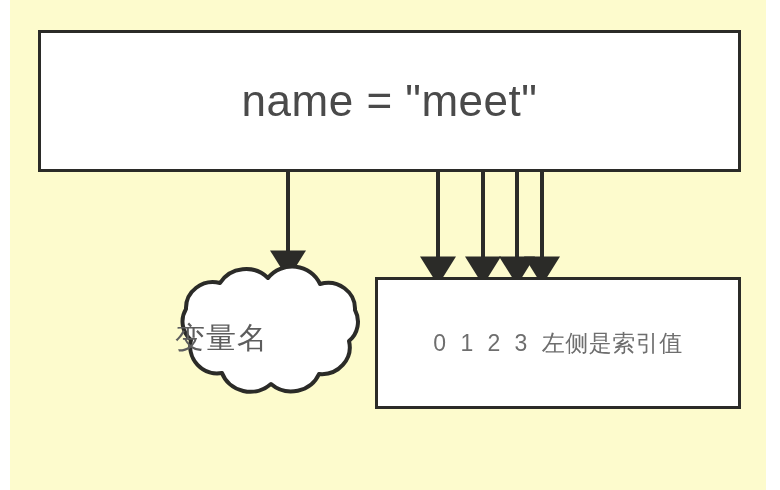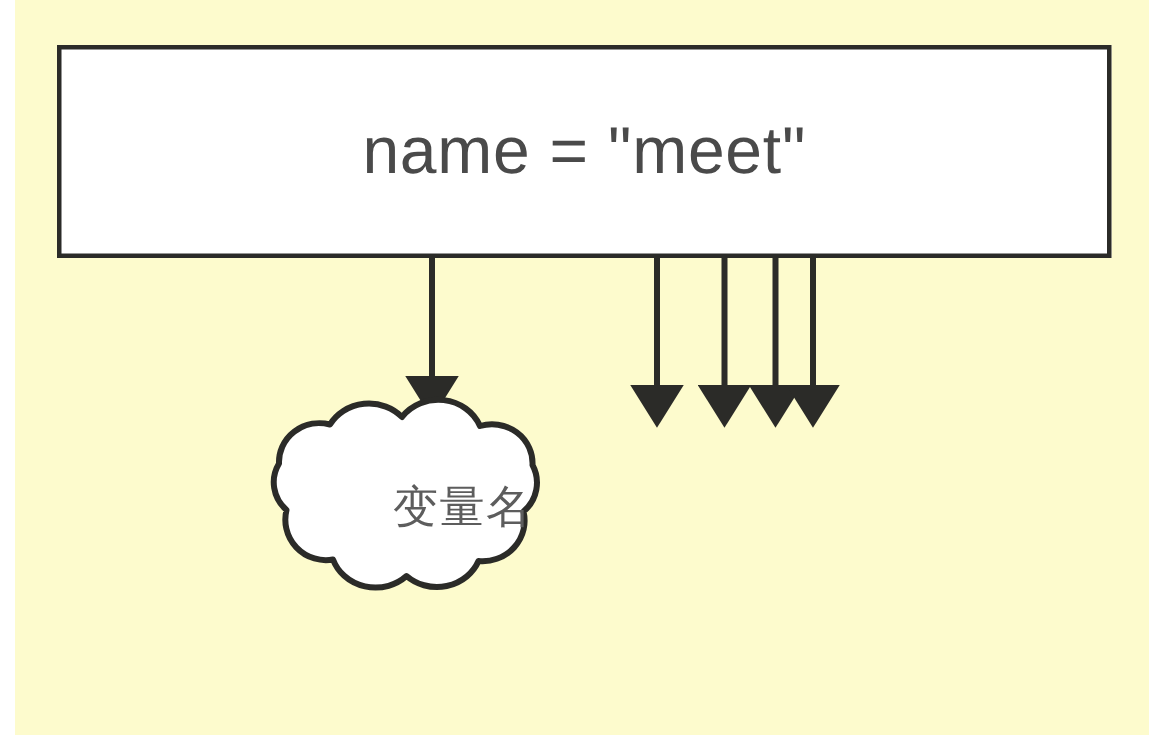--- a/index.html
+++ b/index.html
@@ -70,21 +70,21 @@
     font-weight: 400;
     color: #6e6e6e;
     white-space: pre;
     letter-spacing: 0.5px;
   }
   .cloud-label {
     position: absolute;
     left: 175px;
     top: 318px;
     width: 180px;
-    text-align: right;
+    text-align: left;
     font-size: 30px;
     color: #5d5d5d;
     letter-spacing: 1px;
     white-space: pre;
     pointer-events: none;
   }
 </style>
 </head>
 <body>
 
@@ -119,14 +119,17 @@
              a 30 28 0 0 1 48 -5
              z"></path>
   </svg>
 
   <div class="assign-box">
     <span class="assign-text">name = "meet"</span>
   </div>
 
   <div class="cloud-label">变量名</div>
 
+  <div class="index-box">
+    <span class="index-text">0  1  2  3  左侧是索引值</span>
+  </div>
 
 </div>
 
 </body></html>

